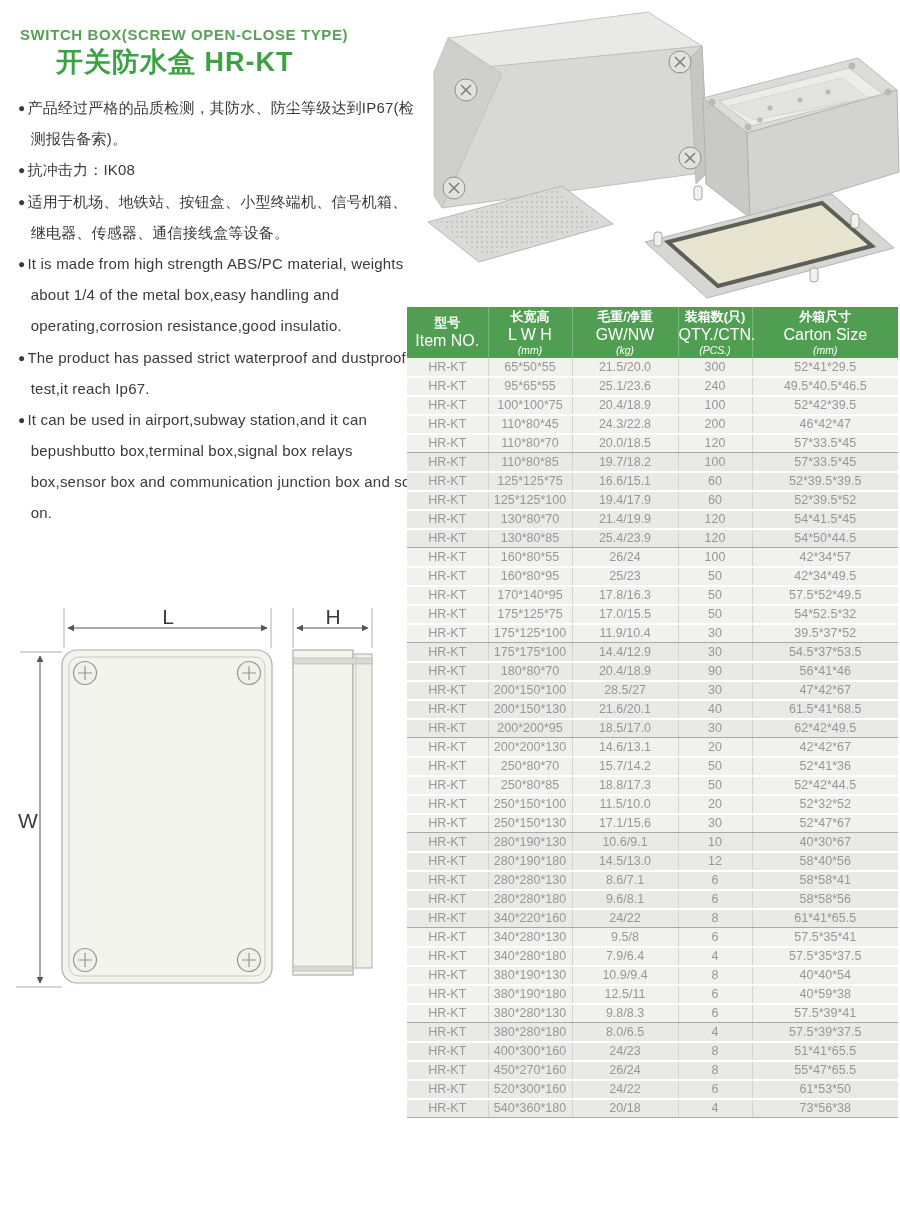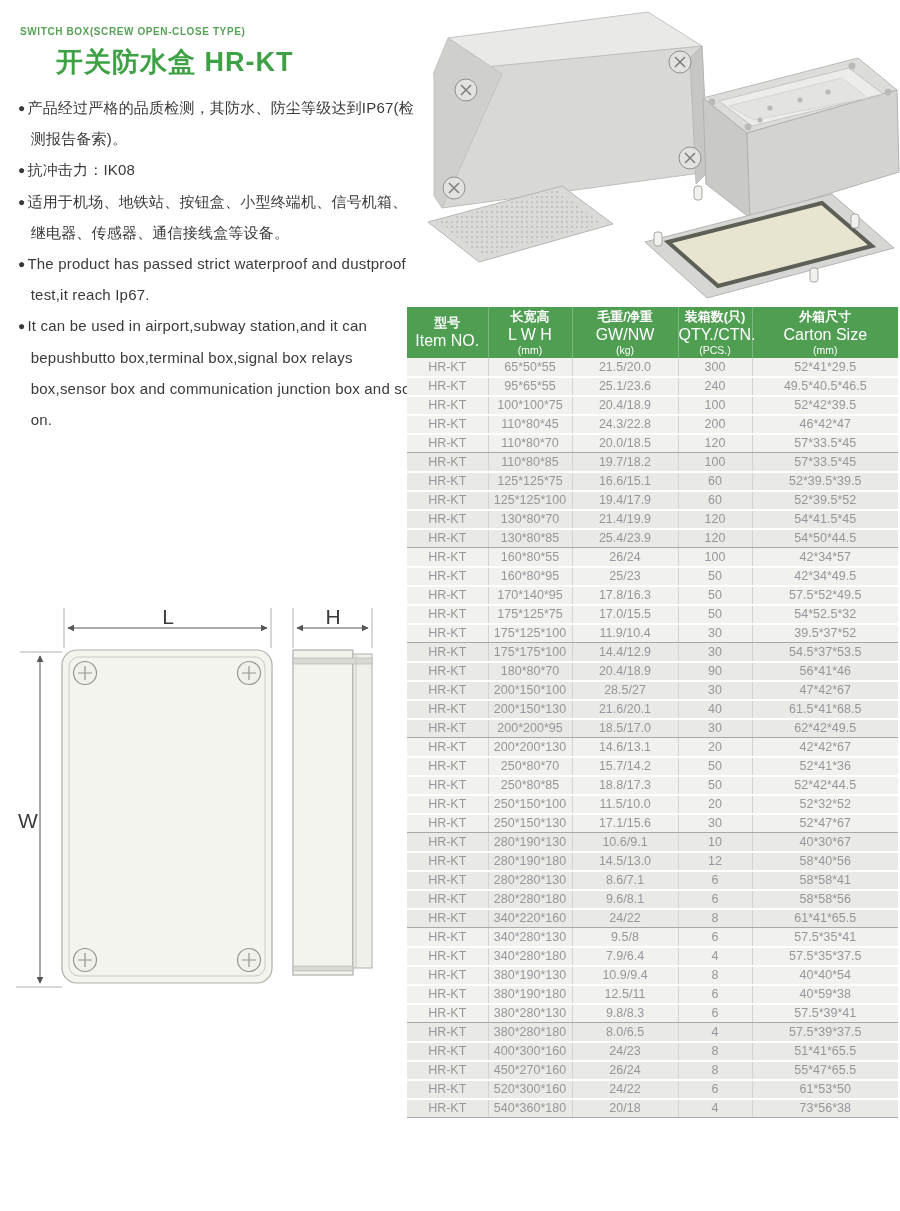--- a/index.html
+++ b/index.html
@@ -6,38 +6,38 @@
     --accent-green:#4f9e52;
     --title-green:#3ea146;
     --subtitle-green:#57a257;
   }
   *{margin:0;padding:0;box-sizing:border-box;}
   html,body{background:#fff;}
   body{font-family:"Liberation Sans","DejaVu Sans",sans-serif;}
   .page{position:relative;width:900px;height:1211px;background:#fff;overflow:hidden;}
 
   
-  .subtitle{position:absolute;left:20px;top:26px;font-size:10px;font-weight:bold;
+  .subtitle{position:absolute;left:20px;top:26px;font-size:15px;font-weight:bold;
     letter-spacing:.6px;color:var(--subtitle-green);}
   .title-zh{position:absolute;left:20px;top:44px;font-size:27px;font-weight:bold;
     color:var(--title-green);letter-spacing:1px;margin-left:36px;}
   .features{position:absolute;left:18px;top:92px;width:396px;list-style:none;}
   .features li{font-size:15px;color:#3a3a3a;line-height:2.08;text-indent:-0.85em;
     padding-left:0.85em;letter-spacing:.2px;}
   .features li::before{content:"●";font-size:12px;margin-right:2px;vertical-align:1px;}
 
   
   .spec-table{position:absolute;left:407px;top:307px;width:491px;border-collapse:collapse;
     table-layout:fixed;}
   .spec-table thead th{background:var(--accent-green);color:#fff;vertical-align:middle;
     height:50px;border-right:1px solid #79b77c;padding:2px 0;font-weight:normal;}
   .spec-table thead th:last-child{border-right:none;}
   .h-zh{font-size:13px;font-weight:bold;line-height:1.2;}
   .h-en{font-size:16px;line-height:1.2;}
-  .h-unit{font-size:10.5px;line-height:1.15;}
+  .h-unit{font-size:10.5px;line-height:1.15;font-style:italic;}
   .spec-table tbody td{height:19px;line-height:1;text-align:center;font-size:12.5px;
     color:#97979b;background:#f1f1ee;border-right:1px solid #d2d2d0;
     border-bottom:2px solid #ffffff;overflow:hidden;white-space:nowrap;}
   .spec-table tbody td:last-child{border-right:none;}
   .spec-table tbody tr.band td{background:#e9e9e6;}
   .spec-table tbody tr.group-end td{border-bottom:1px solid #a8a8a6;}
 
   
   .photos{position:absolute;left:415px;top:0;}
   .drawing{position:absolute;left:0;top:600px;}
@@ -47,20 +47,21 @@
 
 <div class="page">
 
   <div class="subtitle">SWITCH BOX(SCREW OPEN-CLOSE TYPE)</div>
   <div class="title-zh">开关防水盒 HR-KT</div>
 
   <ul class="features">
       <li>产品经过严格的品质检测，其防水、防尘等级达到IP67(检测报告备索)。</li>
       <li>抗冲击力：IK08</li>
       <li>适用于机场、地铁站、按钮盒、小型终端机、信号机箱、继电器、传感器、通信接线盒等设备。</li>
+      <li>It is made from high strength ABS/PC material, weights about 1/4 of the metal box,easy handling and operating,corrosion resistance,good insulatio.</li>
       <li>The product has passed strict waterproof and dustproof test,it reach Ip67.</li>
       <li>It can be used in airport,subway station,and it can bepushbutto box,terminal box,signal box relays box,sensor box and communication junction box and so on.</li>
     </ul>
 
   <svg class="photos" width="485" height="300" viewBox="415 0 485 300">
 
     <g>
       <polygon points="448,38 648,12 702,46 502,74" fill="#e9eae7" stroke="#c2c3c0" stroke-width="1"></polygon>
       <polygon points="434,72 702,46 708,172 442,208" fill="#d8d9d6" stroke="#bcbdba" stroke-width="1"></polygon>
       <polygon points="434,72 448,38 502,74 442,208 434,196" fill="#cfd0cd" stroke="#bcbdba" stroke-width="0.8"></polygon>

